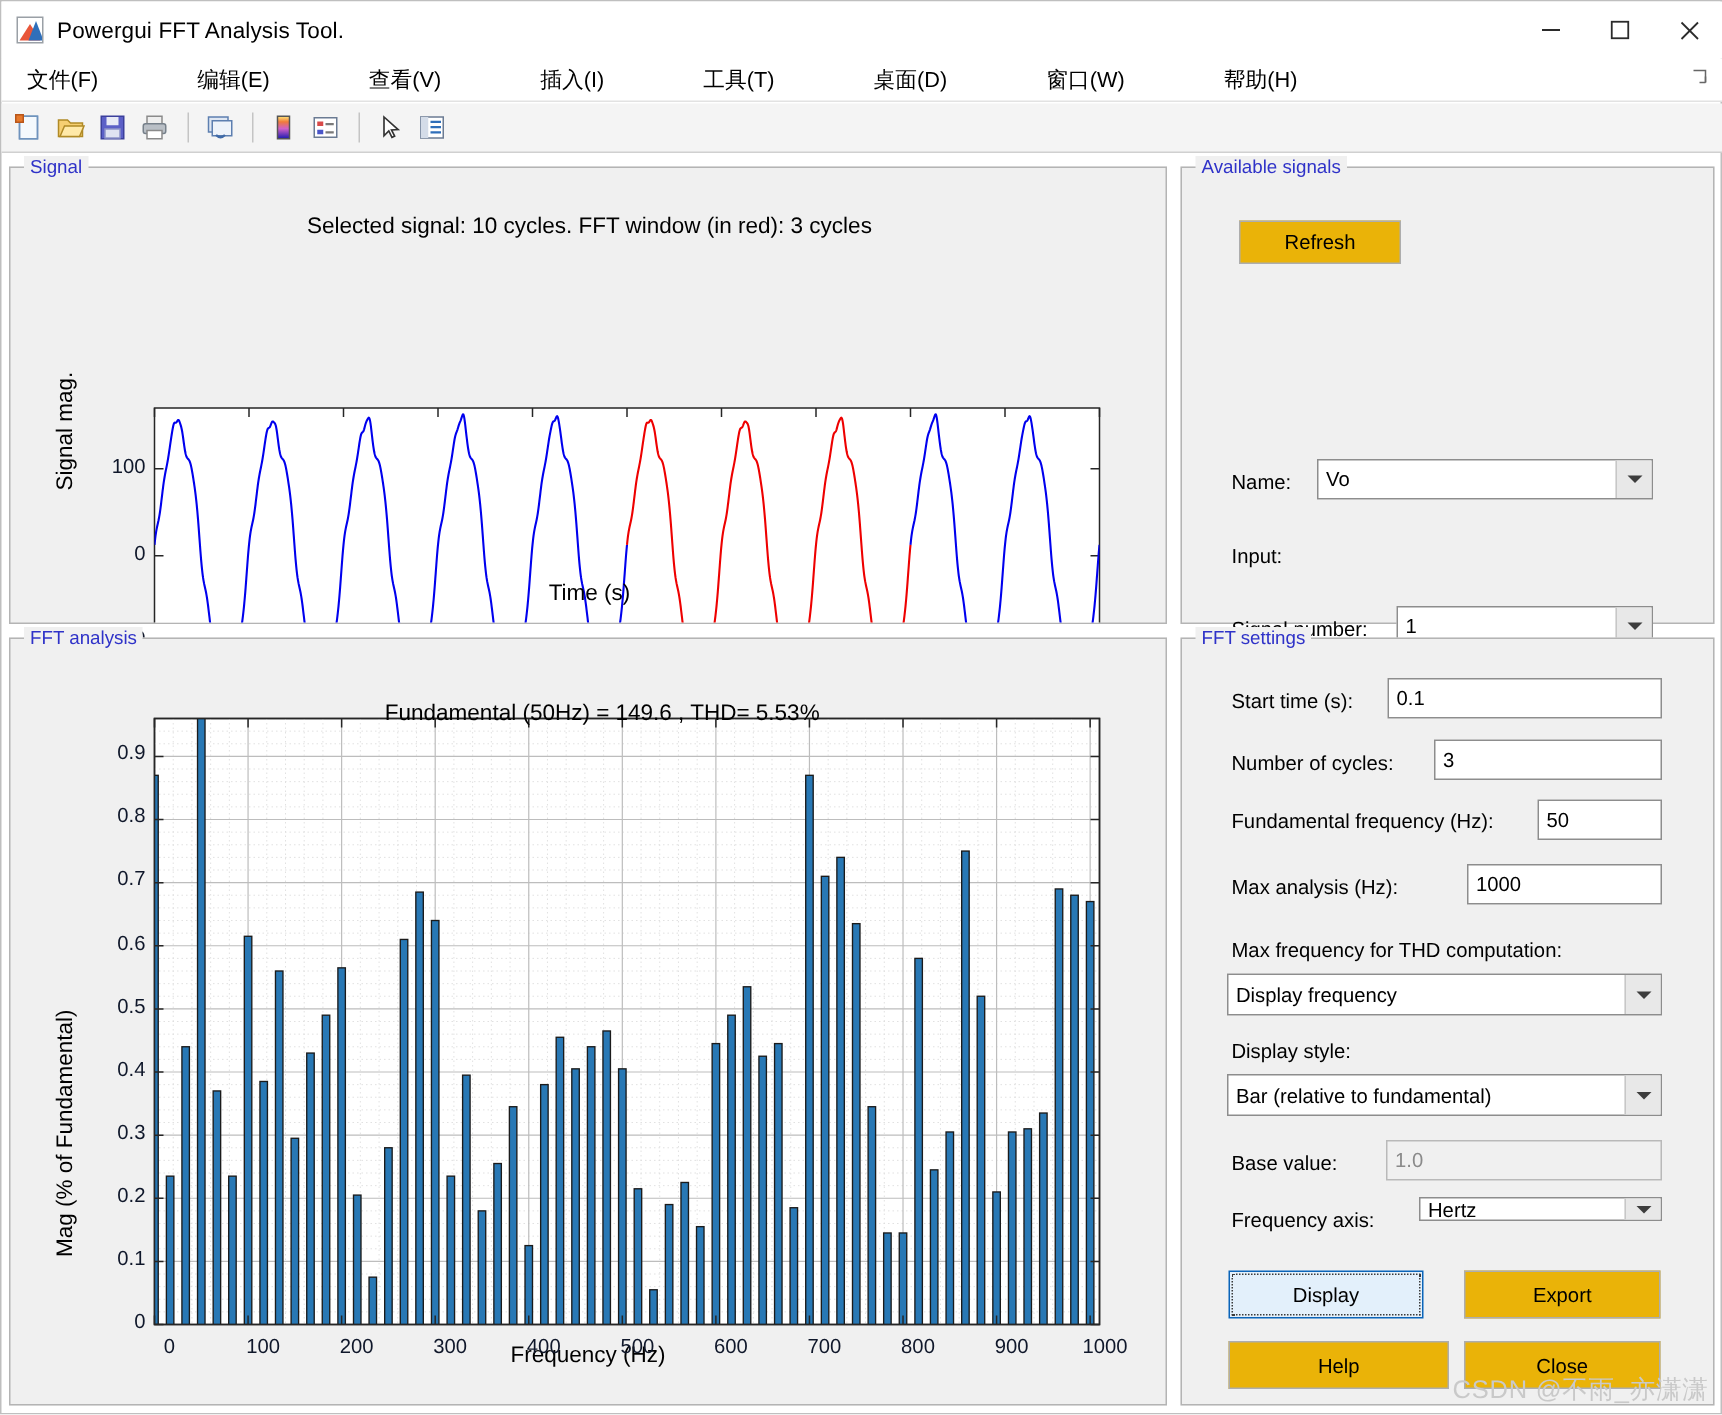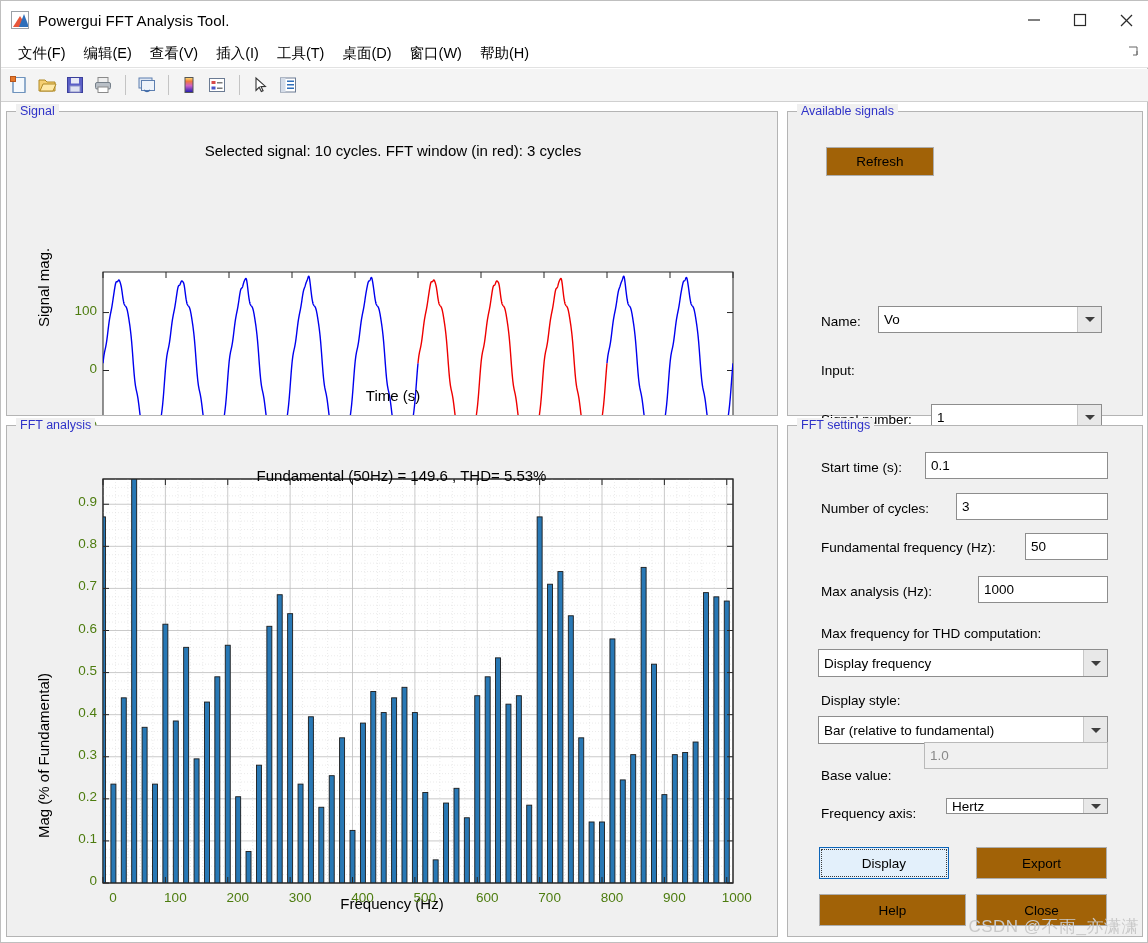--- a/index.html
+++ b/index.html
@@ -49,20 +49,21 @@
   }
   .wc { width: 46px; height: 38px; display: flex; align-items: center; justify-content: center; }
   .wc svg { display: block; }
 
   
   .menubar {
     position: absolute; left: 0; top: 38px; width: 1148px; height: 29px;
     background: #ffffff;
     display: flex; align-items: center; padding-left: 8px;
     border-bottom: 1px solid #e2e2e2;
+    gap: 48px;
   }
   .menuitem {
     font-size: 14.5px; color: #000;
     padding: 2px 9px; white-space: nowrap;
   }
   .menu-corner {
     position: absolute; right: 8px; top: 44px;
     font-size: 11px; color: #444;
   }
 
@@ -87,21 +88,21 @@
     background: #f0f0f0; padding: 0 4px;
     font-size: 12.5px; color: #2f32c8;
     white-space: nowrap;
   }
   #panel-signal  { left: 5px;   top: 110px; width: 772px; height: 305px; }
   #panel-fft     { left: 5px;   top: 424px; width: 772px; height: 512px; }
   #panel-avail   { left: 786px; top: 110px; width: 356px; height: 305px; }
   #panel-settings{ left: 786px; top: 424px; width: 356px; height: 512px; }
   .lbl { font-size: 13.5px; color: #000; white-space: nowrap; }
   .btn {
-    background: #a16207; border: 1px solid #adadad;
+    background: #eab308; border: 1px solid #adadad;
     font-size: 13.5px; color: #000;
     display: flex; align-items: center; justify-content: center;
     font-family: "Liberation Sans", sans-serif;
   }
   .btn.focus {
     background: #e3f0fb; border: 1px solid #0b64b8;
     outline: 1px dotted #3a3a3a; outline-offset: -3px;
   }
   .textbox {
     background: #ffffff; border: 1px solid #8d8d8d;
@@ -139,21 +140,21 @@
     font-size: 15px; color: #000;
   }
   .axis-label-x {
     position: absolute; width: 100%; text-align: center;
     font-size: 15px; color: #000;
   }
   .axis-label-y {
     position: absolute; font-size: 15px; color: #000;
     transform-origin: 0 0; transform: rotate(-90deg); white-space: nowrap;
   }
-  .ticklab { position: absolute; font-size: 13.5px; color: #4d7c0f; text-align: center; padding-left: 20px; }
+  .ticklab { position: absolute; font-size: 13.5px; color: #0f172a; text-align: center; padding-left: 20px; }
   .ticklab.yl { text-align: right; }
   svg { display: block; }
 
   .watermark {
     position: absolute; right: 8px; bottom: 4px;
     font-size: 17px; color: #c9c9c9; letter-spacing: .5px;
     pointer-events: none; white-space: nowrap;
   }
 </style>
 </head>
@@ -655,21 +656,21 @@
 
     <div class="lbl" style="position:absolute;left:33px;top:267px;">Display style:</div>
     <div class="combo" style="position:absolute;left:30px;top:290px;width:290px;height:28px;">
       <span>Bar (relative to fundamental)</span>
       <span class="arrowbox">
           <i class="chev"></i>
         </span>
     </div>
 
     <div class="lbl" style="position:absolute;left:33px;top:342px;">Base value:</div>
-    <div class="textbox disabled" style="position:absolute;left:136px;top:316px;width:184px;height:27px;">
+    <div class="textbox disabled" style="position:absolute;left:136px;top:334px;width:184px;height:27px;">
       <span>1.0</span>
     </div>
 
     <div class="lbl" style="position:absolute;left:33px;top:380px;">Frequency axis:</div>
     <div class="combo" style="position:absolute;left:158px;top:372px;width:162px;height:16px;">
       <span>Hertz</span>
       <span class="arrowbox">
           <i class="chev"></i>
         </span>
     </div>

